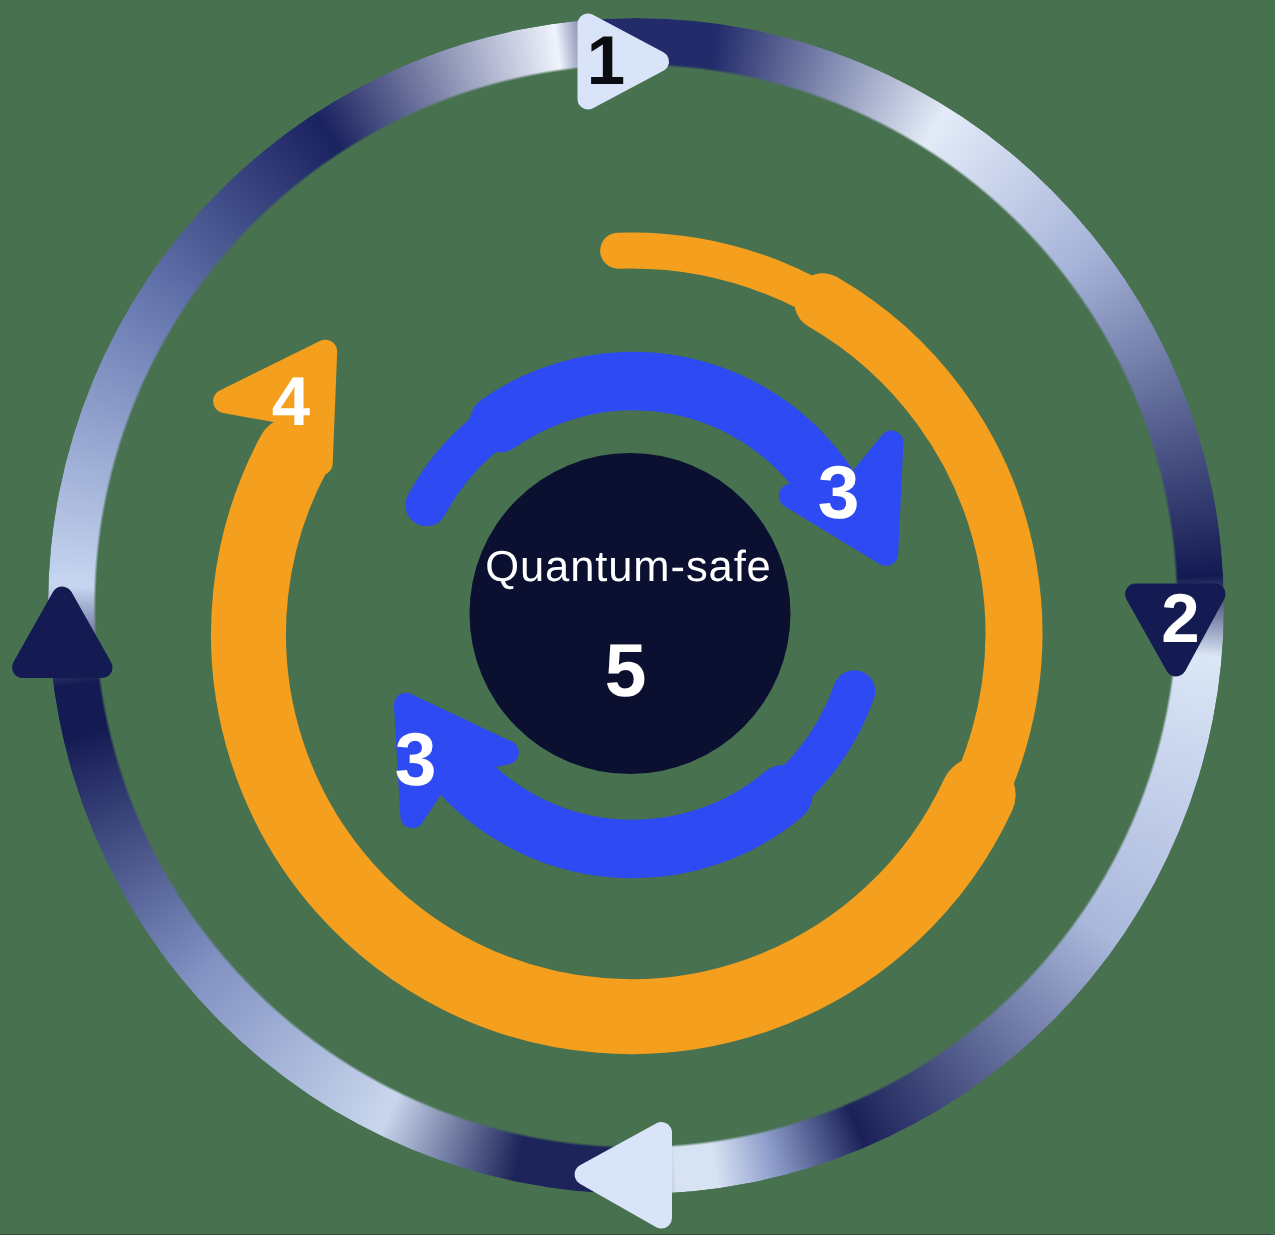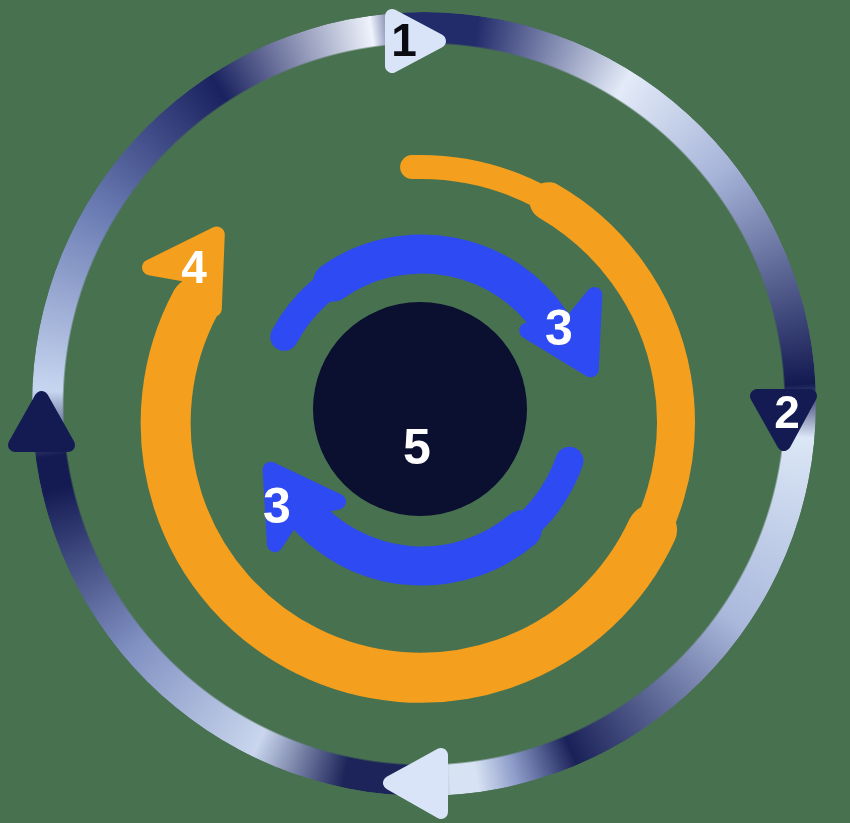--- a/index.html
+++ b/index.html
@@ -70,14 +70,15 @@
     <path class="tri-navy" d="M15,445 L68,445 L41.5,398 Z"></path>
 
     <circle class="center-circle" cx="420" cy="409" r="107"></circle>
   </svg>
 
   <div class="lbl dark" style="left:404px;top:40px;font-size:46px">1</div>
   <div class="lbl" style="left:787px;top:412px;font-size:46px">2</div>
   <div class="lbl" style="left:559px;top:328px;font-size:50px">3</div>
   <div class="lbl" style="left:277px;top:506px;font-size:50px">3</div>
   <div class="lbl" style="left:194px;top:267px;font-size:46px">4</div>
+  <div class="lbl title" style="left:419px;top:379px;font-size:29px">Quantum-safe</div>
   <div class="lbl" style="left:417px;top:447px;font-size:50px">5</div>
 </div>
 
 </body></html>

